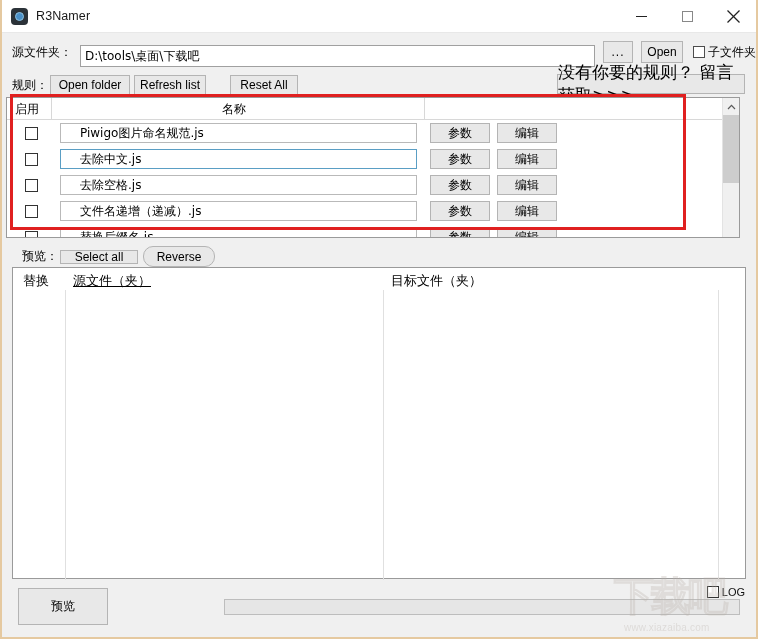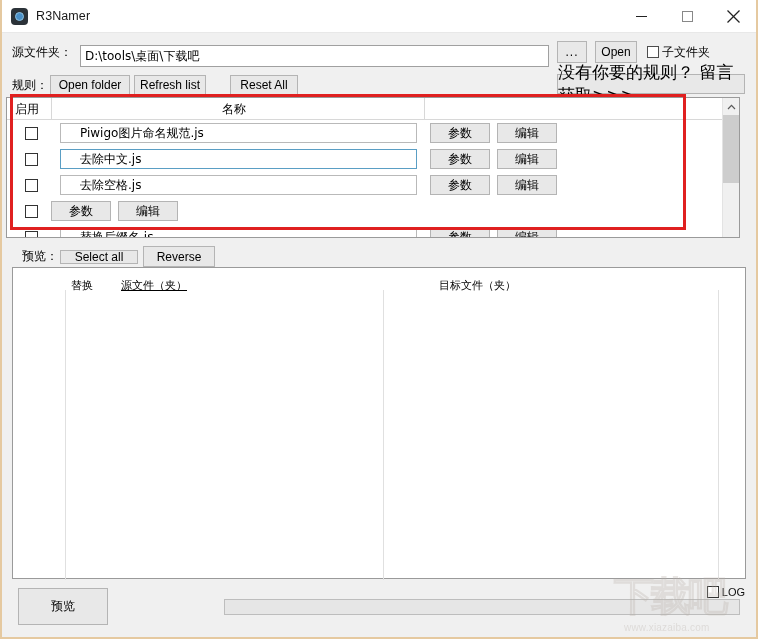--- a/index.html
+++ b/index.html
@@ -60,21 +60,21 @@
     width: 754px; height: 24px;
     display: flex; align-items: center;
   }
   .lbl-src {
     margin-left: 10px;
     font-size: 12px; color: #000;
     font-family: "DejaVu Sans", sans-serif;
     width: 68px;
   }
   .src-input {
-    width: 469px; height: 22px;
+    width: 515px; height: 22px;
     background: #fff;
     border: 1px solid #a0a0a0;
     font-size: 12px; color: #000;
     padding: 0 4px;
     display: flex; align-items: center;
     font-family: "DejaVu Sans", sans-serif;
     margin-top: 8px;
   }
   .btn {
     background: #e8e8e8;
@@ -217,34 +217,34 @@
     position: absolute; left: 0; top: 245px;
     width: 754px; height: 23px;
     display: flex; align-items: center;
   }
   .lbl-preview {
     margin-left: 20px; width: 38px;
     font-size: 12px; color: #000;
     font-family: "DejaVu Sans", sans-serif;
   }
   .btn-selectall { width: 78px; height: 14px; }
-  .btn-reverse { width: 72px; height: 21px; margin-left: 5px; }
+  .btn-reverse { width: 72px; height: 21px; margin-left: 5px; border-radius: 10px; }
 
   
   .preview-panel {
     position: absolute; left: 10px; top: 267px;
     width: 734px; height: 312px;
     background: #fff;
     border: 1px solid #9a9a9a;
   }
   .pv-head {
     height: 22px; position: relative; background:#fff;
   }
-  .pv-col { position: absolute; top: 10px; font-size: 11px; color: #000;
-            font-family: "DejaVu Sans", sans-serif; margin-left: 48px; }
+  .pv-col { position: absolute; top: 4px; font-size: 13px; color: #000;
+            font-family: "DejaVu Sans", sans-serif; }
   .pv-c1 { left: 10px; }
   .pv-c2 { left: 60px; text-decoration: underline; }
   .pv-c3 { left: 378px; }
   .pv-vsep { position: absolute; top: 0; width: 1px; height: 312px; background: #e0e0e0; }
   .pv-v1 { left: 52px; }
   .pv-v2 { left: 370px; }
   .pv-v3 { left: 705px; }
 
   
   .bottom {
@@ -373,20 +373,21 @@
           <div class="rule-btn rule-edit">编辑</div>
         </div>
         <div class="rule-row">
           <div class="rule-chk"></div>
           <div class="rule-name">去除空格.js</div>
           <div class="rule-btn rule-param">参数</div>
           <div class="rule-btn rule-edit">编辑</div>
         </div>
         <div class="rule-row">
           <div class="rule-chk"></div>
+          <div class="rule-name">文件名递增（递减）.js</div>
           <div class="rule-btn rule-param">参数</div>
           <div class="rule-btn rule-edit">编辑</div>
         </div>
         <div class="rule-row">
           <div class="rule-chk"></div>
           <div class="rule-name">替换后缀名.js</div>
           <div class="rule-btn rule-param">参数</div>
           <div class="rule-btn rule-edit">编辑</div>
         </div>
       </div>

